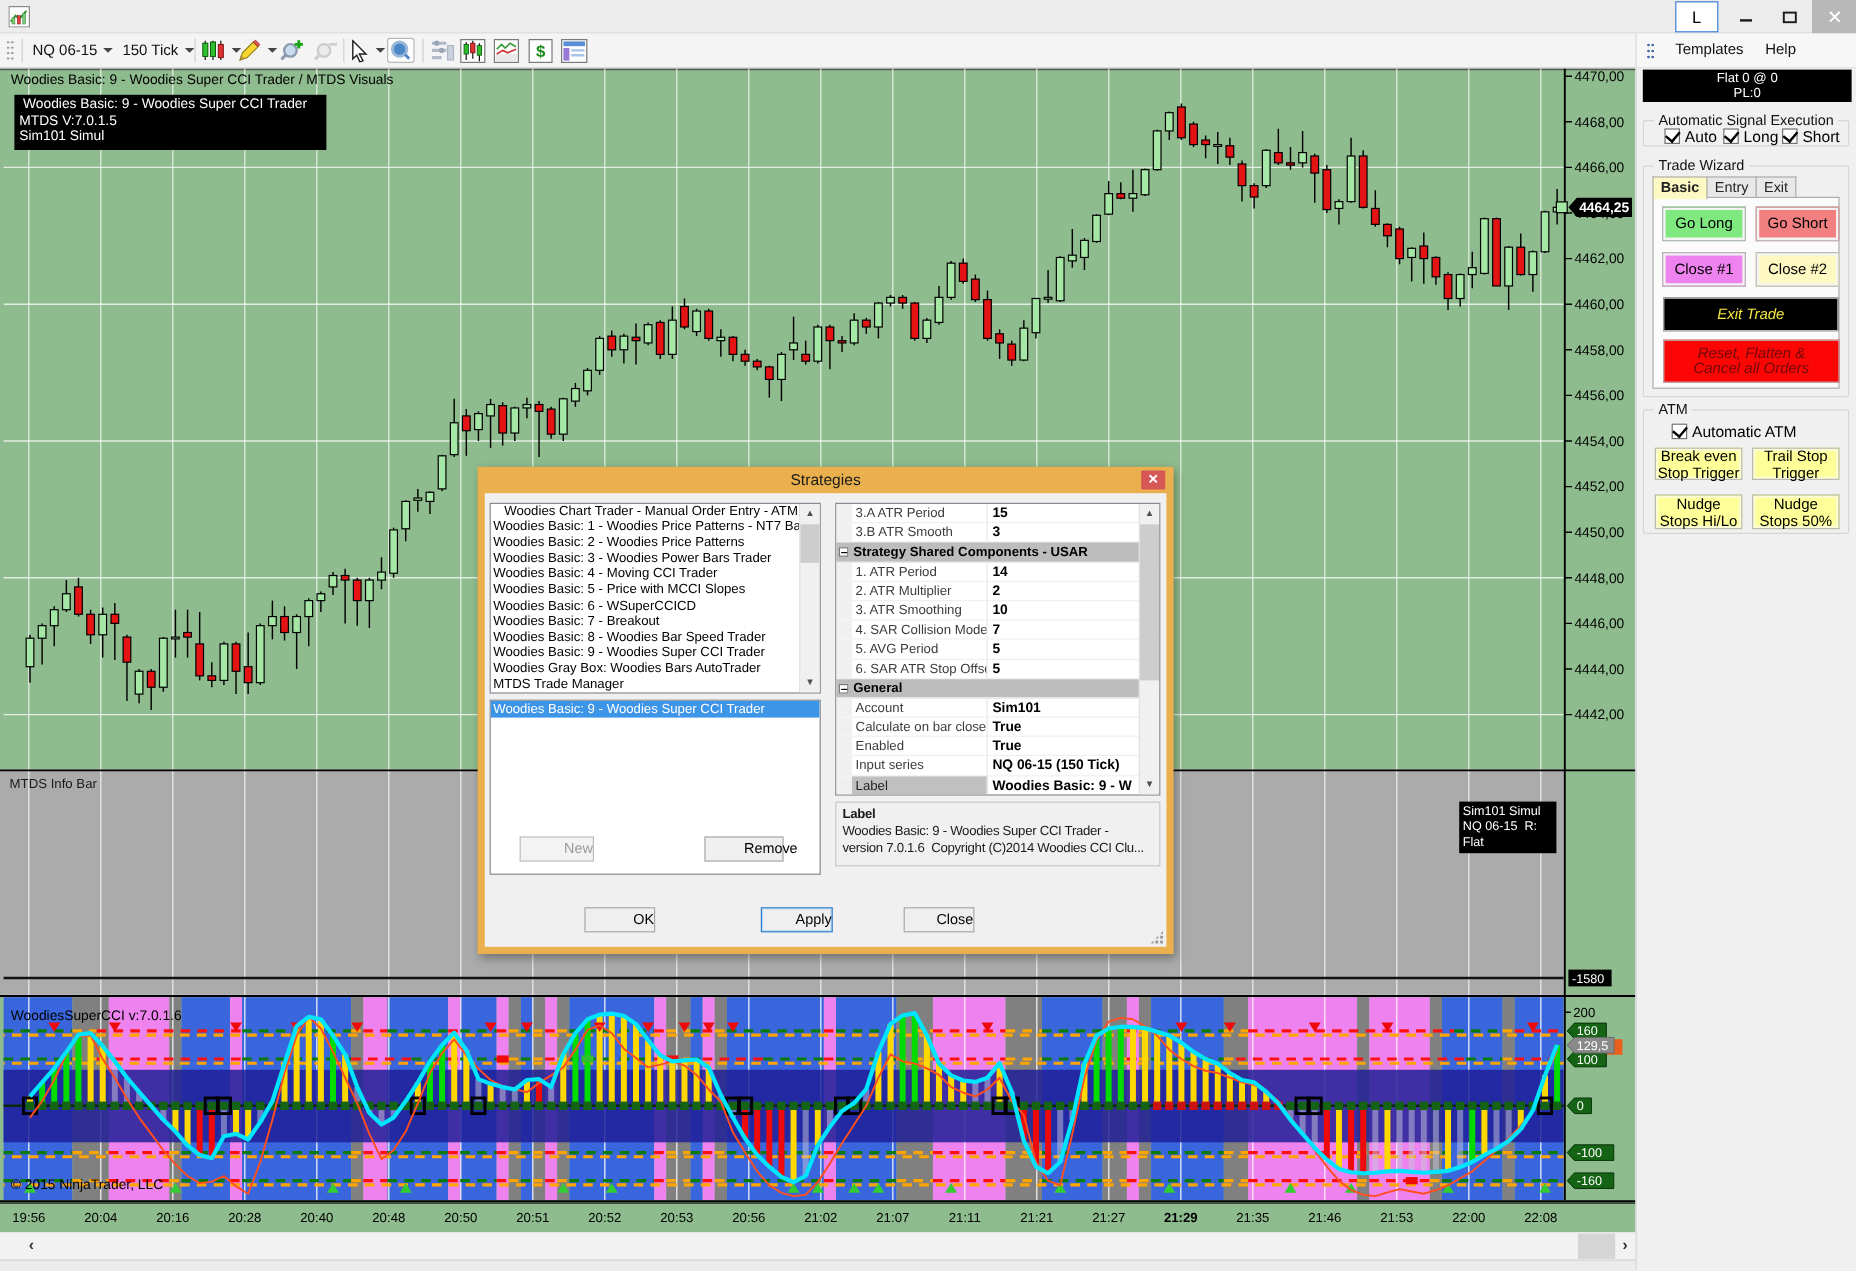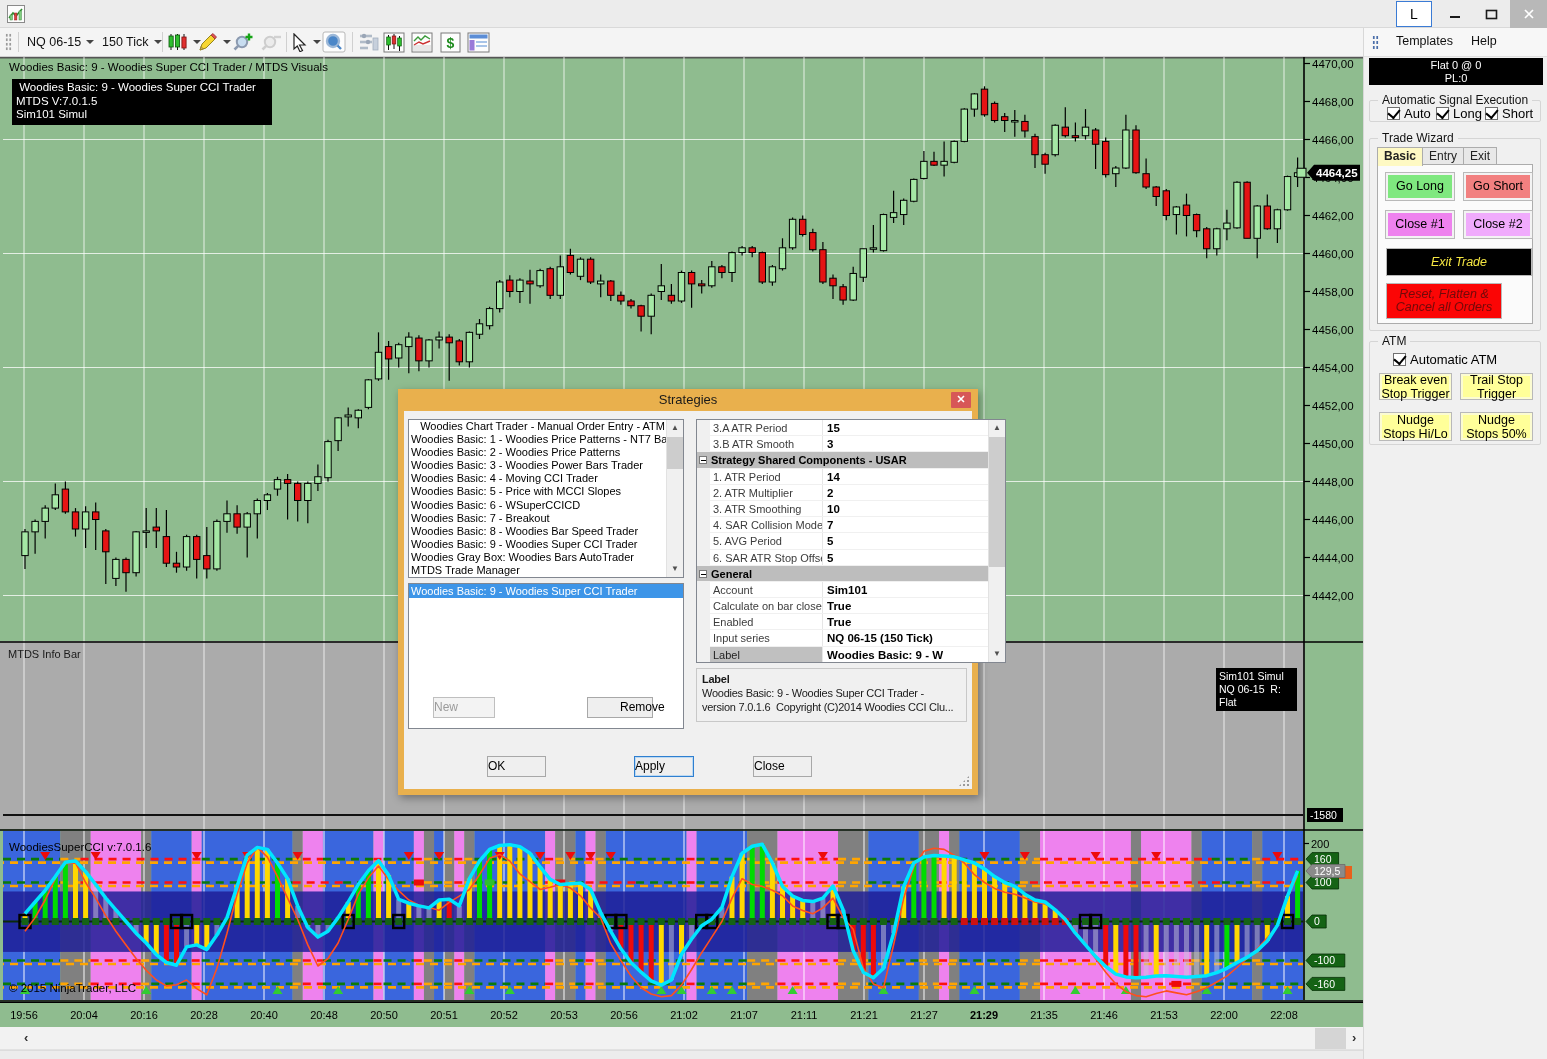--- a/index.html
+++ b/index.html
@@ -69,25 +69,25 @@
 .dialog .dclose { position:absolute; right:7px; top:3px; width:20px; height:16px; background:#d75757; color:#fff; font-size:9px; text-align:center; line-height:16px; font-weight:bold; border-radius:1px; }
 .dialog .dinner { position:absolute; left:6px; top:22px; width:568px; height:378px; background:#f0f0f0; }
 .dlist { position:absolute; background:#fff; border:1px solid #828790; font-size:11px; color:#000; overflow:hidden; }
 .dlist1 { left:4px; top:8px; width:276px; height:159px; }
 .dlist1 .row { height:13.1px; line-height:13.2px; padding-left:2px; white-space:pre; }
 .dlist2 { left:4px; top:172px; width:276px; height:146px; }
 .dlist2 .selrow { height:14px; line-height:14px; padding-left:2px; background:#3d95e8; color:#fff; }
 .vscroll { position:absolute; right:0; top:0; width:17px; height:100%; background:#f0f0f0; border-left:1px solid #e2e2e2; }
 .vs-btn { position:absolute; left:0; width:16px; height:16px; background:#f0f0f0; color:#505050; text-align:center; font-size:8px; line-height:16px; }
 .vs-thumb { position:absolute; left:0; width:16px; background:#cdcdcd; }
-.dbtn { position:absolute; background:#efefef; border:1px solid #a8a8a8; text-align:left; font-size:12px; color:#000; line-height:19px; }
+.dbtn { position:absolute; background:#efefef; border:1px solid #a8a8a8; text-align:right; font-size:12px; color:#000; line-height:19px; }
 .dbtn.disabled { color:#9b9b9b; border-color:#bfbfbf; background:#f3f3f3; }
 .dbtn.focused { border:1px solid #2f7fd0; box-shadow:inset 0 0 0 1px #bcd9f2; }
 
-.pgrid { position:absolute; left:292px; top:8px; width:310px; height:244px; background:#fff; border:1px solid #828790; font-size:11px; overflow:hidden; }
+.pgrid { position:absolute; left:292px; top:8px; width:271px; height:244px; background:#fff; border:1px solid #828790; font-size:11px; overflow:hidden; }
 .pg-row { position:relative; height:16.2px; line-height:16px; border-bottom:1px solid #f0f0f0; }
 .pg-row .exp { position:absolute; left:0; top:0; width:13px; height:100%; background:#f0f0f0; }
 .pg-row .nm { position:absolute; left:13px; top:0; width:113px; height:100%; padding-left:3px; color:#3c3c3c; border-right:1px solid #e6e6e6; overflow:hidden; white-space:nowrap; }
 .pg-row .vl { position:absolute; left:126px; top:0; right:16px; height:100%; padding-left:4px; color:#000; font-weight:bold; font-size:11.5px; overflow:hidden; white-space:nowrap; }
 .pg-row.group { background:#bdbdbd; font-weight:bold; }
 .pg-row.group .gn { position:absolute; left:14px; }
 .pg-row.group .minus { position:absolute; left:2px; top:4px; width:8px; height:8px; background:#fff; border:1px solid #7a7a7a; }
 .pg-row.group .minus:after { content:""; position:absolute; left:1px; top:3px; width:5px; height:1px; background:#000; }
 .pg-row.sel .nm { background:#c0c0c0; color:#222; }
 .pg-desc { position:absolute; left:292px; top:257px; width:271px; height:54px; background:#f0f0f0; border:1px solid #c8c8c8; font-size:11px; letter-spacing:-0.25px; padding:3px 5px; line-height:14px; color:#1a1a1a; }
@@ -1181,23 +1181,23 @@
 
   <div class="grpbox" style="top:110px; width:172px; height:193px;">
     <span class="grplabel">Trade Wizard</span>
     <div class="tabs">
       <span class="tab active">Basic</span><span class="tab">Entry</span><span class="tab">Exit</span>
     </div>
     <div class="tabpage">
       <div class="twbtn" style="left:7px; top:7px; width:70px; height:29px; background:#7fe87f;">Go Long</div>
       <div class="twbtn" style="left:85px; top:7px; width:70px; height:29px; background:#f28080;">Go Short</div>
       <div class="twbtn" style="left:7px; top:45px; width:70px; height:29px; background:#ee82ee;">Close #1</div>
-      <div class="twbtn" style="left:85px; top:45px; width:70px; height:29px; background:#f0abfc;">Close #2</div>
+      <div class="twbtn" style="left:85px; top:45px; width:70px; height:29px; background:#fef9c3;">Close #2</div>
       <div class="twbtn" style="left:8px; top:83px; width:146px; height:28px; background:#000; color:#f5e642; font-style:italic; box-shadow:none;">Exit Trade</div>
-      <div class="twbtn" style="left:8px; top:118px; width:116px; height:36px; background:#fb0505; color:#700a0a; font-style:italic; box-shadow:none; flex-direction:column;">
+      <div class="twbtn" style="left:8px; top:118px; width:147px; height:36px; background:#fb0505; color:#700a0a; font-style:italic; box-shadow:none; flex-direction:column;">
         <div>Reset, Flatten &amp;</div>
         <div>Cancel all Orders</div>
       </div>
     </div>
   </div>
 
   <div class="grpbox" style="top:313px; width:172px; height:104px;">
     <span class="grplabel">ATM</span>
     <div class="cbrow" style="left:23px; top:10px; font-size:13px;">
         <span class="cb checked"></span>

